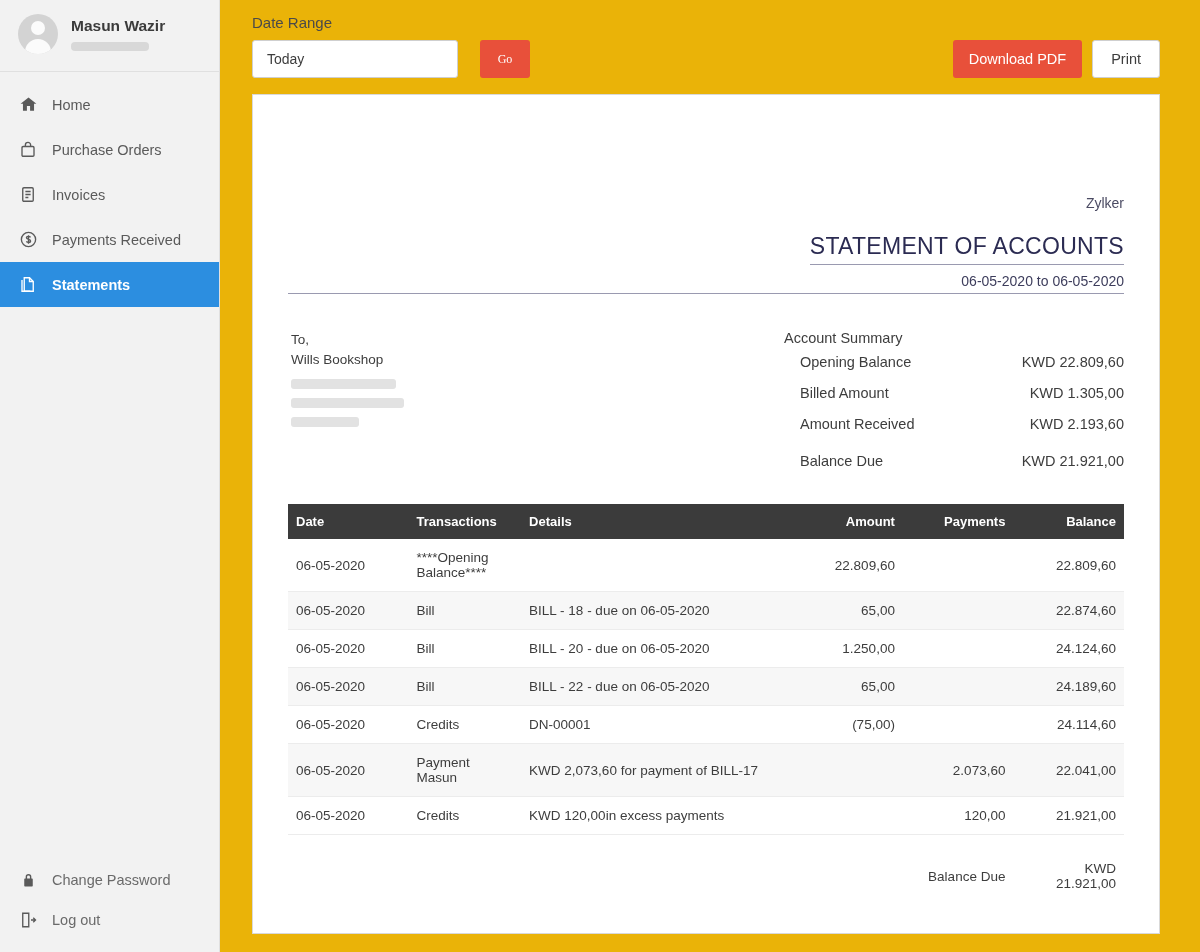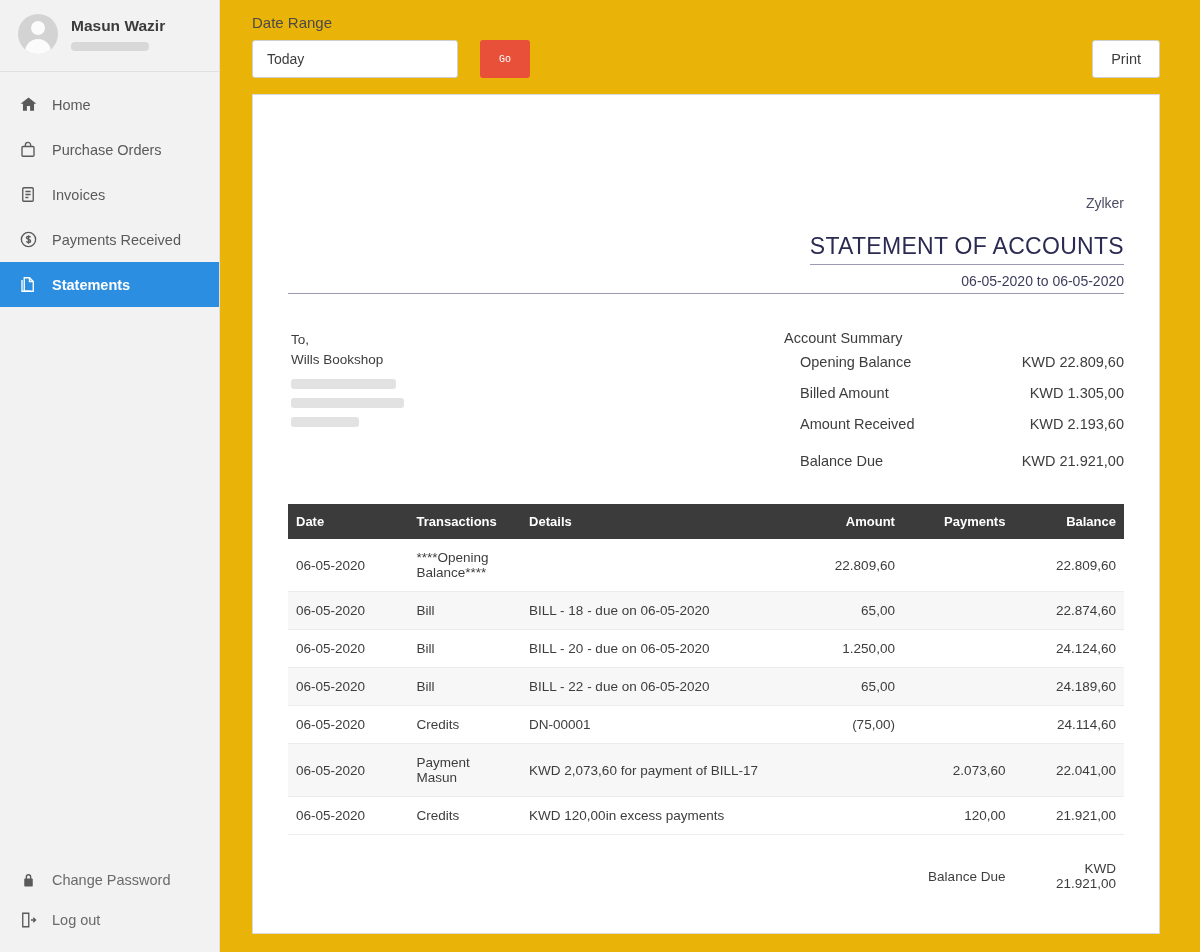--- a/index.html
+++ b/index.html
@@ -76,22 +76,22 @@
     border: 1px solid #cfcfcf; border-radius: 3px;
     background: #fff; font-size: 14px; color: #3d3d3d;
     padding: 0 14px; outline: none;
     font-family: "Liberation Sans", sans-serif;
   }
   .go-btn {
     margin-left: 22px;
     width: 50px; height: 38px;
     background: #e8503a; color: #fff;
     border: none; border-radius: 3px;
-    font-size: 10px; cursor: pointer;
-    font-family: Liberation Mono, monospace;
+    font-size: 12px; cursor: pointer;
+    font-family: Liberation Serif, serif;
   }
   .toolbar-right { margin-left: auto; display: flex; gap: 10px; }
   .pdf-btn {
     height: 38px; padding: 0 16px;
     background: #e8503a; color: #fff;
     border: none; border-radius: 3px;
     font-size: 14.5px; cursor: pointer;
     font-family: "Liberation Sans", sans-serif;
   }
   .print-btn {
@@ -257,20 +257,21 @@
   </aside>
 
   <main class="main">
 
     <div class="toolbar">
       <div class="toolbar-label">Date Range</div>
       <div class="toolbar-row">
         <input class="date-input" type="text" value="Today" style="">
         <button class="go-btn">Go</button>
         <div class="toolbar-right">
+          <button class="pdf-btn">Download PDF</button>
           <button class="print-btn">Print</button>
         </div>
       </div>
     </div>
 
     <section class="sheet">
 
       <div class="brand">Zylker</div>
 
       <div class="stmt-title-wrap">

